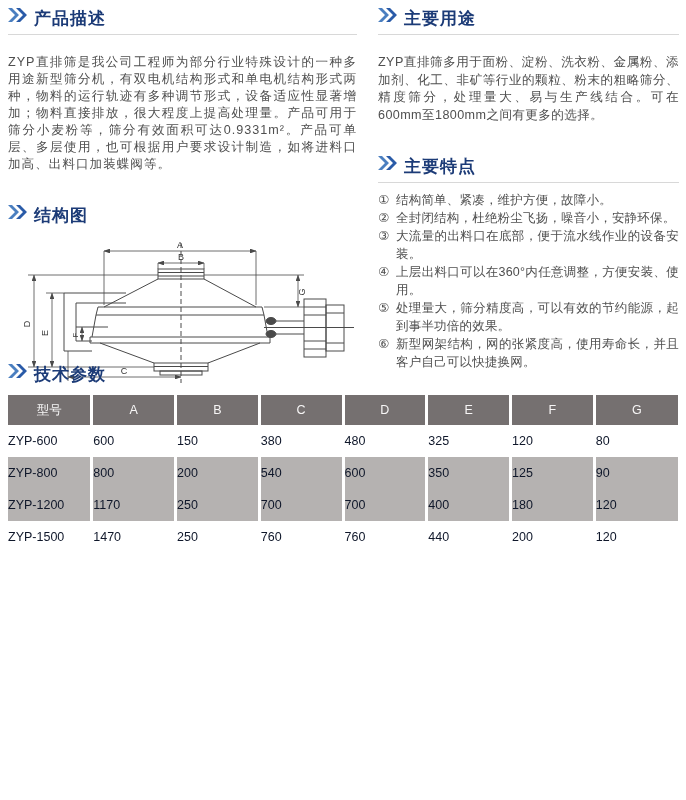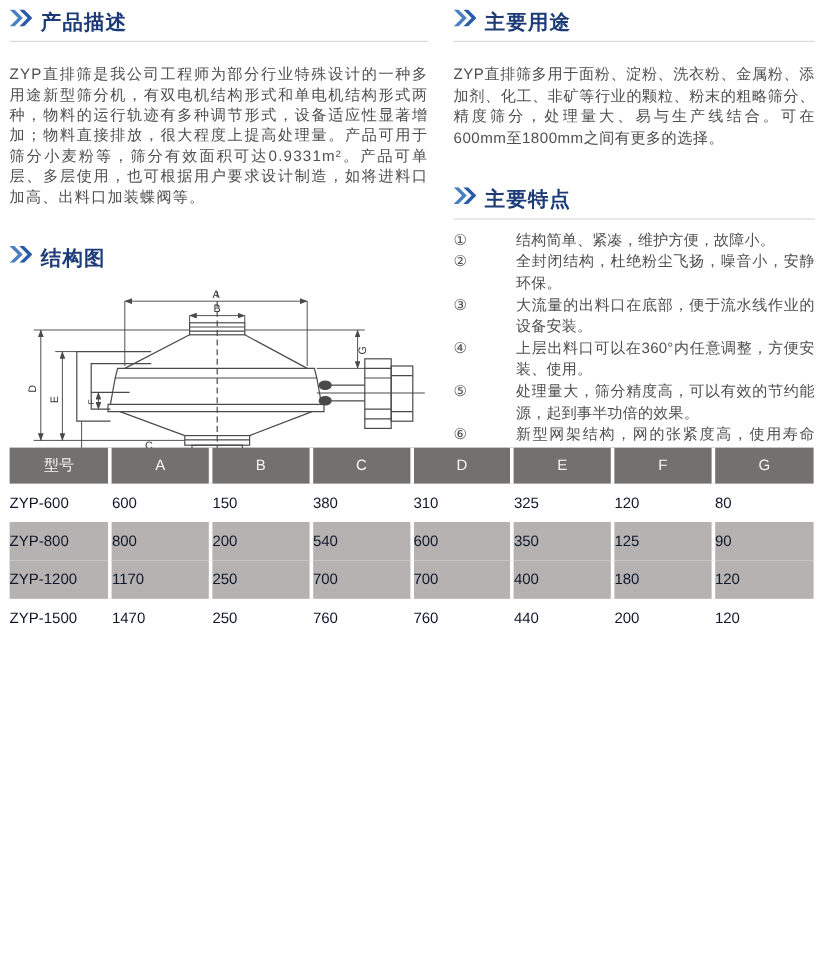--- a/index.html
+++ b/index.html
@@ -27,21 +27,21 @@
     margin-top: 19px;
     font-size: 12.6px; line-height: 17px;
     text-align: justify; letter-spacing: 1px;
     color: #4f4f4f;
   }
   .para.tight { letter-spacing: 0.4px; line-height: 17.5px; }
 
   .feat-list { margin-top: 8px; }
   .feat-item { display: flex; font-size: 12.5px; line-height: 18px; color: #4f4f4f; }
   .feat-item .num { flex: 0 0 18px; }
-  .feat-item .txt { flex: 1; text-align: justify; letter-spacing: 0.2px; margin-left: 34px; }
+  .feat-item .txt { flex: 1; text-align: justify; letter-spacing: 0.2px; }
 
   .mt-sec { margin-top: 32px; }
 
   .diagram-box { margin-top: 8px; width: 348px; height: 150px; }
 
   table.params {
     margin-top: 9px;
     width: 670px;
     border-collapse: collapse;
     table-layout: fixed;
@@ -204,41 +204,48 @@
     </div>
     <div class="feat-item">
       <span class="num">⑥</span>
       <span class="txt">新型网架结构，网的张紧度高，使用寿命长，并且客户自己可以快捷换网。</span>
     </div>
   </div>
 </div>
 
 <div class="full-sec">
 
+  <div class="sec-head">
+    <svg class="chev" width="19" height="14" viewBox="0 0 19 14">
+      <path d="M0,0 H4 L11,7 L4,14 H0 L7,7 Z" fill="#4b7fc0"></path>
+      <path d="M8,0 H12 L19,7 L12,14 H8 L15,7 Z" fill="#2a5ba8"></path>
+    </svg>
+    <span class="ttl">技术参数</span>
+  </div>
 
   <table class="params">
     <thead>
       <tr>
         <th>型号</th>
         <th>A</th>
         <th>B</th>
         <th>C</th>
         <th>D</th>
         <th>E</th>
         <th>F</th>
         <th>G</th>
       </tr>
     </thead>
     <tbody>
       <tr>
         <td>ZYP-600</td>
         <td>600</td>
         <td>150</td>
         <td>380</td>
-        <td>310</td>
+        <td>480</td>
         <td>325</td>
         <td>120</td>
         <td>80</td>
       </tr>
       <tr class="alt">
         <td>ZYP-800</td>
         <td>800</td>
         <td>200</td>
         <td>540</td>
         <td>600</td>

